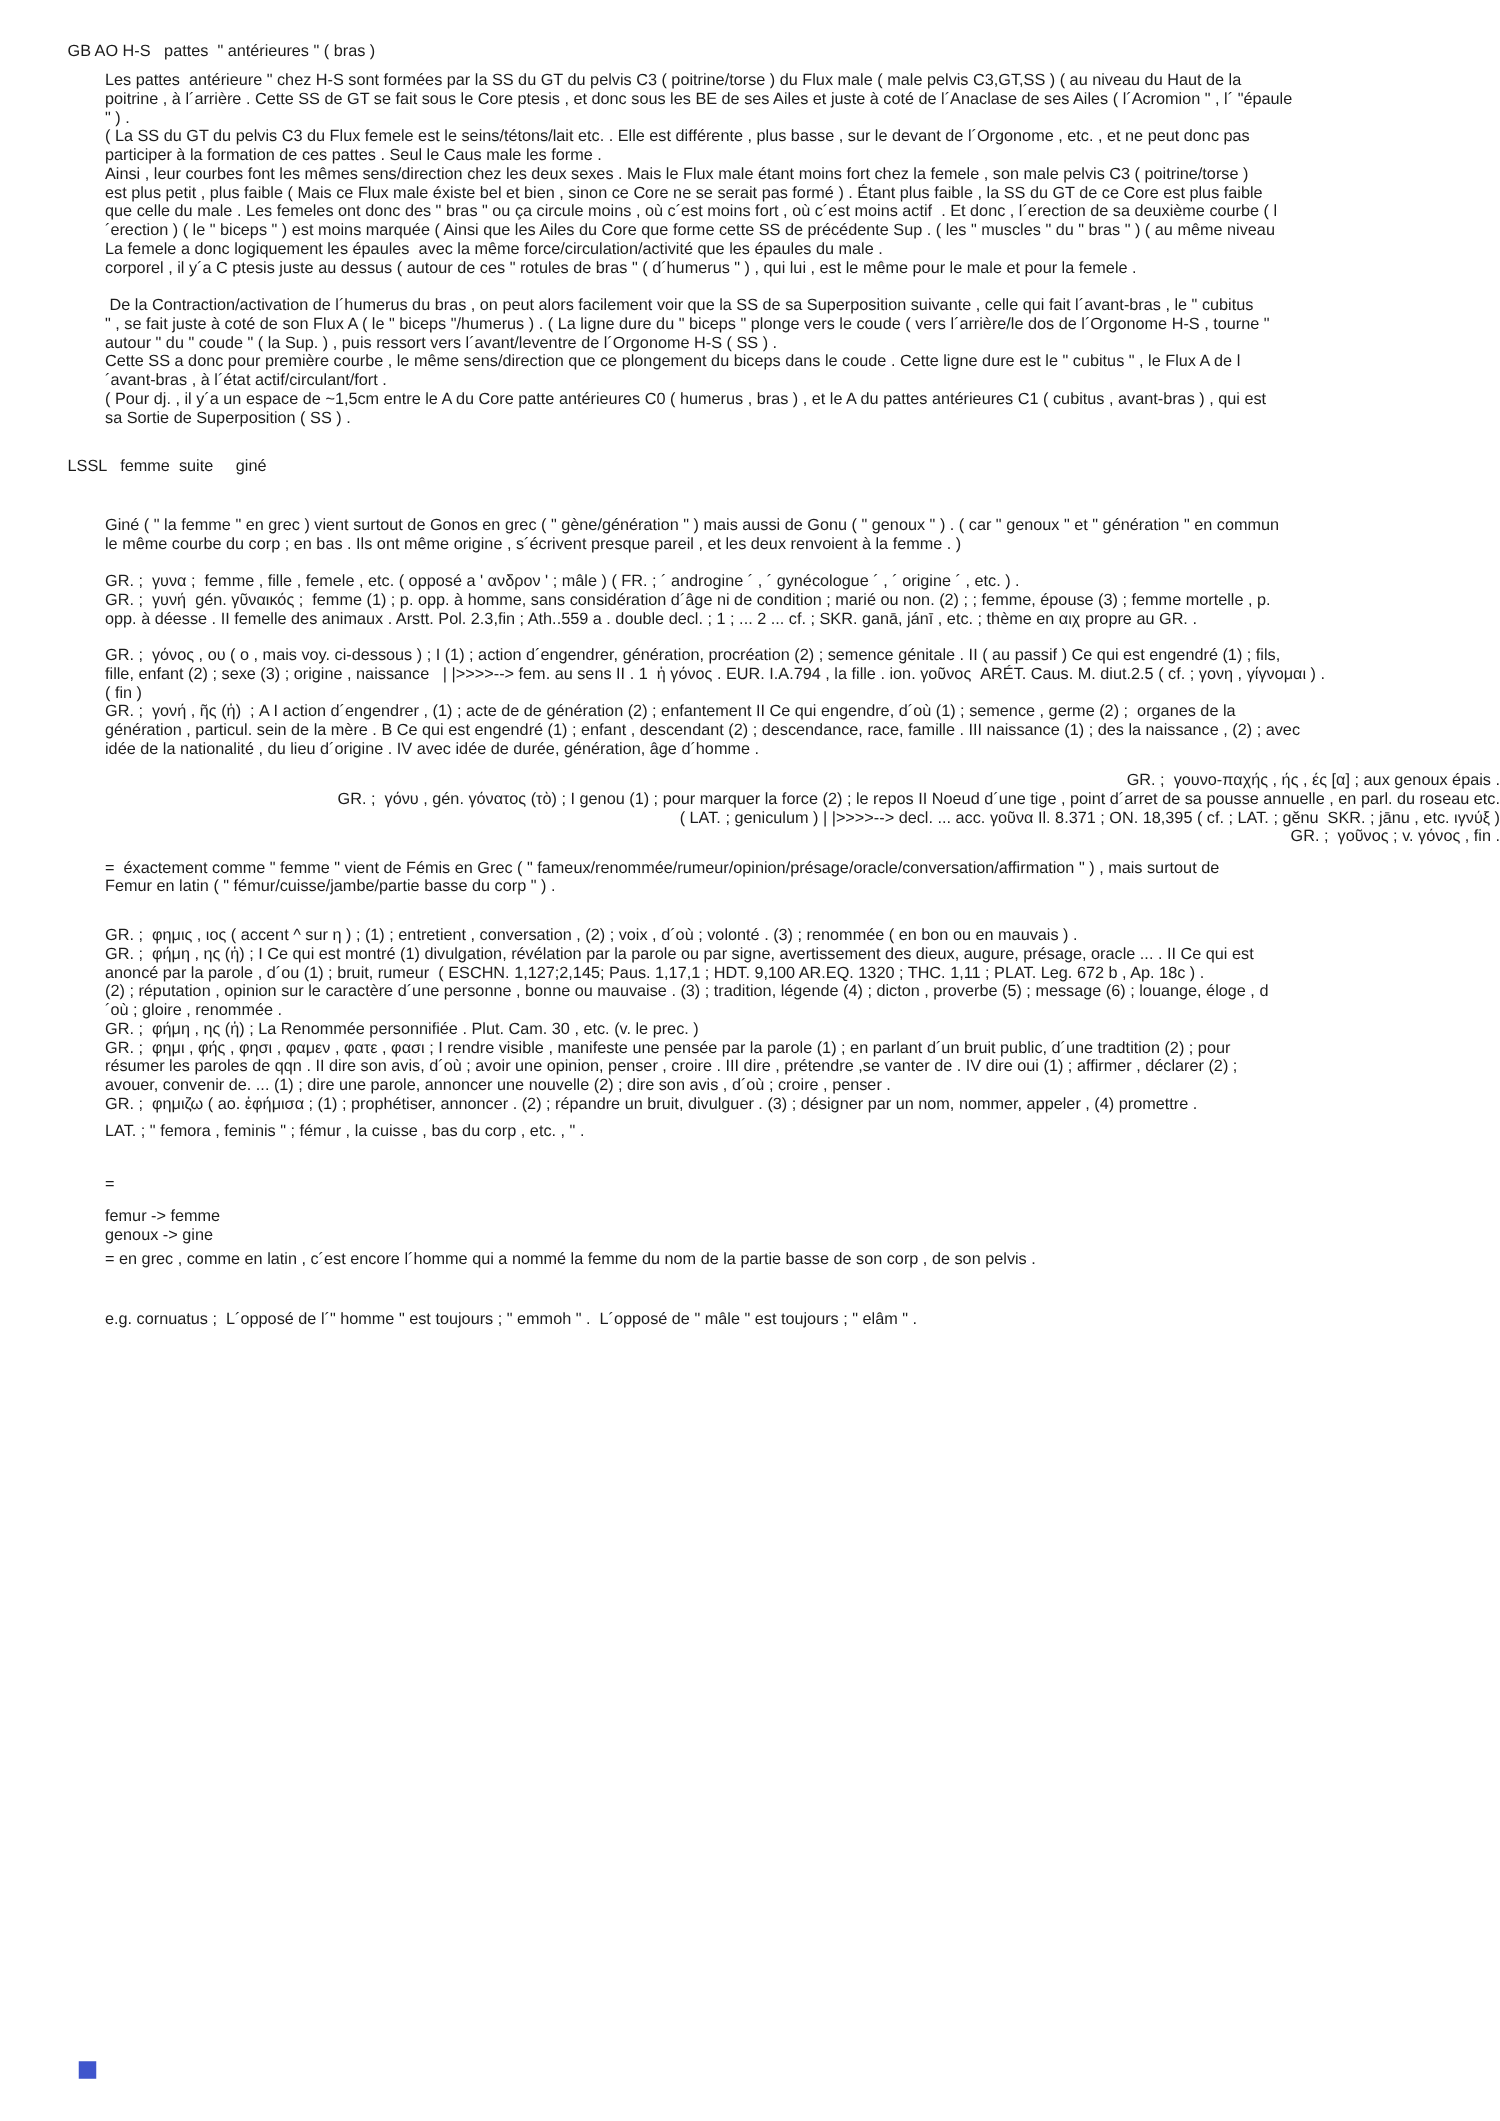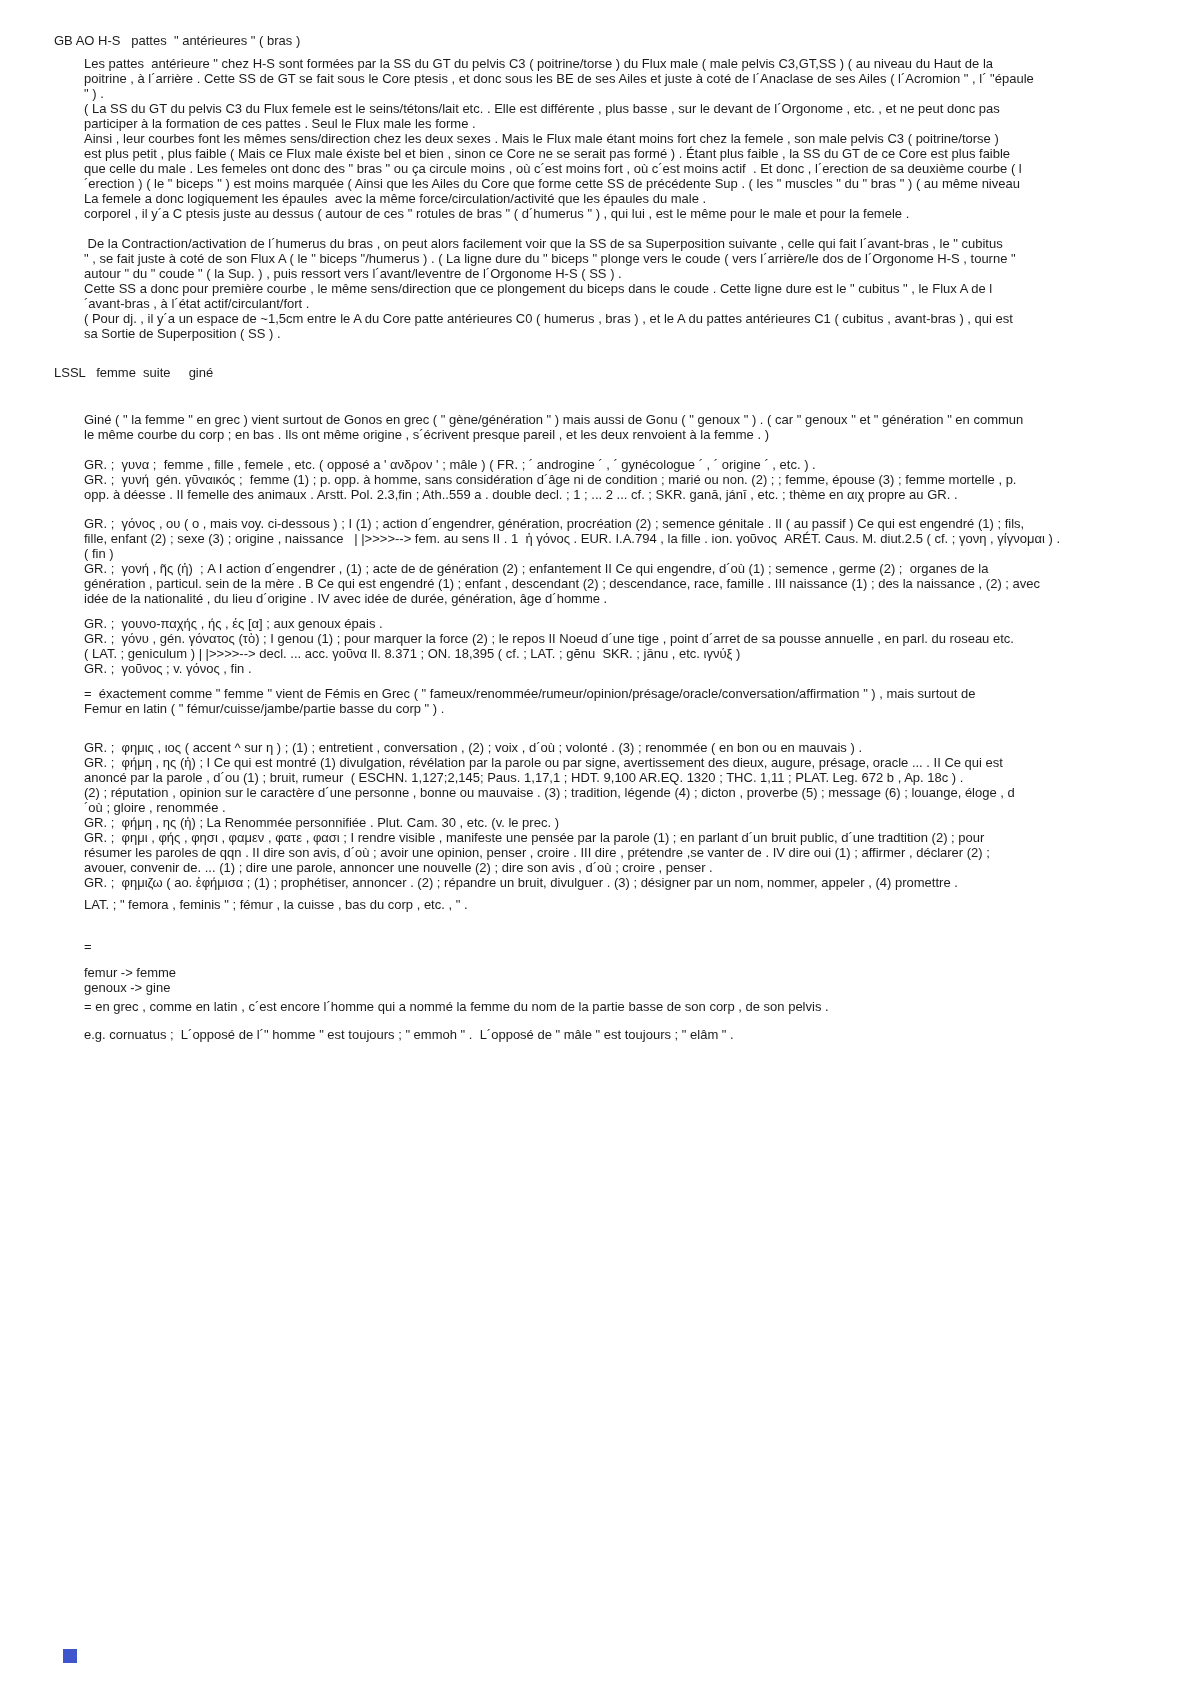--- a/index.html
+++ b/index.html
@@ -16,45 +16,45 @@
   .ind{padding-left:30px;}
   .line{height:15px;line-height:15px;white-space:pre;}
   
   #h1{margin-bottom:8px;}
   #p1{margin-bottom:15px;}
   #p2{margin-bottom:24px;}
   #h2{margin-bottom:32px;}
   #p3{margin-bottom:15px;}
   #p4{margin-bottom:14px;}
   #p5{margin-bottom:10px;}
-  #p6{margin-bottom:10px;}
+  #p6{margin-bottom:10px;text-align:right;}
   #p7{margin-bottom:24px;}
   #p8{margin-bottom:7px;}
   #p9{margin-bottom:27px;}
   #eq{margin-bottom:11px;}
   #p11{margin-bottom:4px;}
-  #p12{margin-bottom:13px;}
+  #p12{margin-bottom:33px;}
   .blue-marker{position:absolute;left:63px;top:1649px;width:14px;height:14px;}
 </style>
 </head>
 <body>
 
 <div class="page">
   <div class="doc">
 
     <div class="block" id="h1">
       <div class="line">GB AO H-S   pattes  " antérieures " ( bras )</div>
     </div>
 
     <div class="block ind" id="p1">
         <div class="line">Les pattes  antérieure " chez H-S sont formées par la SS du GT du pelvis C3 ( poitrine/torse ) du Flux male ( male pelvis C3,GT,SS ) ( au niveau du Haut de la</div>
         <div class="line">poitrine , à l´arrière . Cette SS de GT se fait sous le Core ptesis , et donc sous les BE de ses Ailes et juste à coté de l´Anaclase de ses Ailes ( l´Acromion " , l´ "épaule</div>
         <div class="line">" ) .</div>
         <div class="line">( La SS du GT du pelvis C3 du Flux femele est le seins/tétons/lait etc. . Elle est différente , plus basse , sur le devant de l´Orgonome , etc. , et ne peut donc pas</div>
-        <div class="line">participer à la formation de ces pattes . Seul le Flux male les forme .</div>
+        <div class="line">participer à la formation de ces pattes . Seul le Caus male les forme .</div>
         <div class="line">Ainsi , leur courbes font les mêmes sens/direction chez les deux sexes . Mais le Flux male étant moins fort chez la femele , son male pelvis C3 ( poitrine/torse )</div>
         <div class="line">est plus petit , plus faible ( Mais ce Flux male éxiste bel et bien , sinon ce Core ne se serait pas formé ) . Étant plus faible , la SS du GT de ce Core est plus faible</div>
         <div class="line">que celle du male . Les femeles ont donc des " bras " ou ça circule moins , où c´est moins fort , où c´est moins actif  . Et donc , l´erection de sa deuxième courbe ( l</div>
         <div class="line">´erection ) ( le " biceps " ) est moins marquée ( Ainsi que les Ailes du Core que forme cette SS de précédente Sup . ( les " muscles " du " bras " ) ( au même niveau</div>
         <div class="line">La femele a donc logiquement les épaules  avec la même force/circulation/activité que les épaules du male .</div>
         <div class="line">corporel , il y´a C ptesis juste au dessus ( autour de ces " rotules de bras " ( d´humerus " ) , qui lui , est le même pour le male et pour la femele .</div>
       </div>
 
     <div class="block ind" id="p2">
         <div class="line"> De la Contraction/activation de l´humerus du bras , on peut alors facilement voir que la SS de sa Superposition suivante , celle qui fait l´avant-bras , le " cubitus</div>

